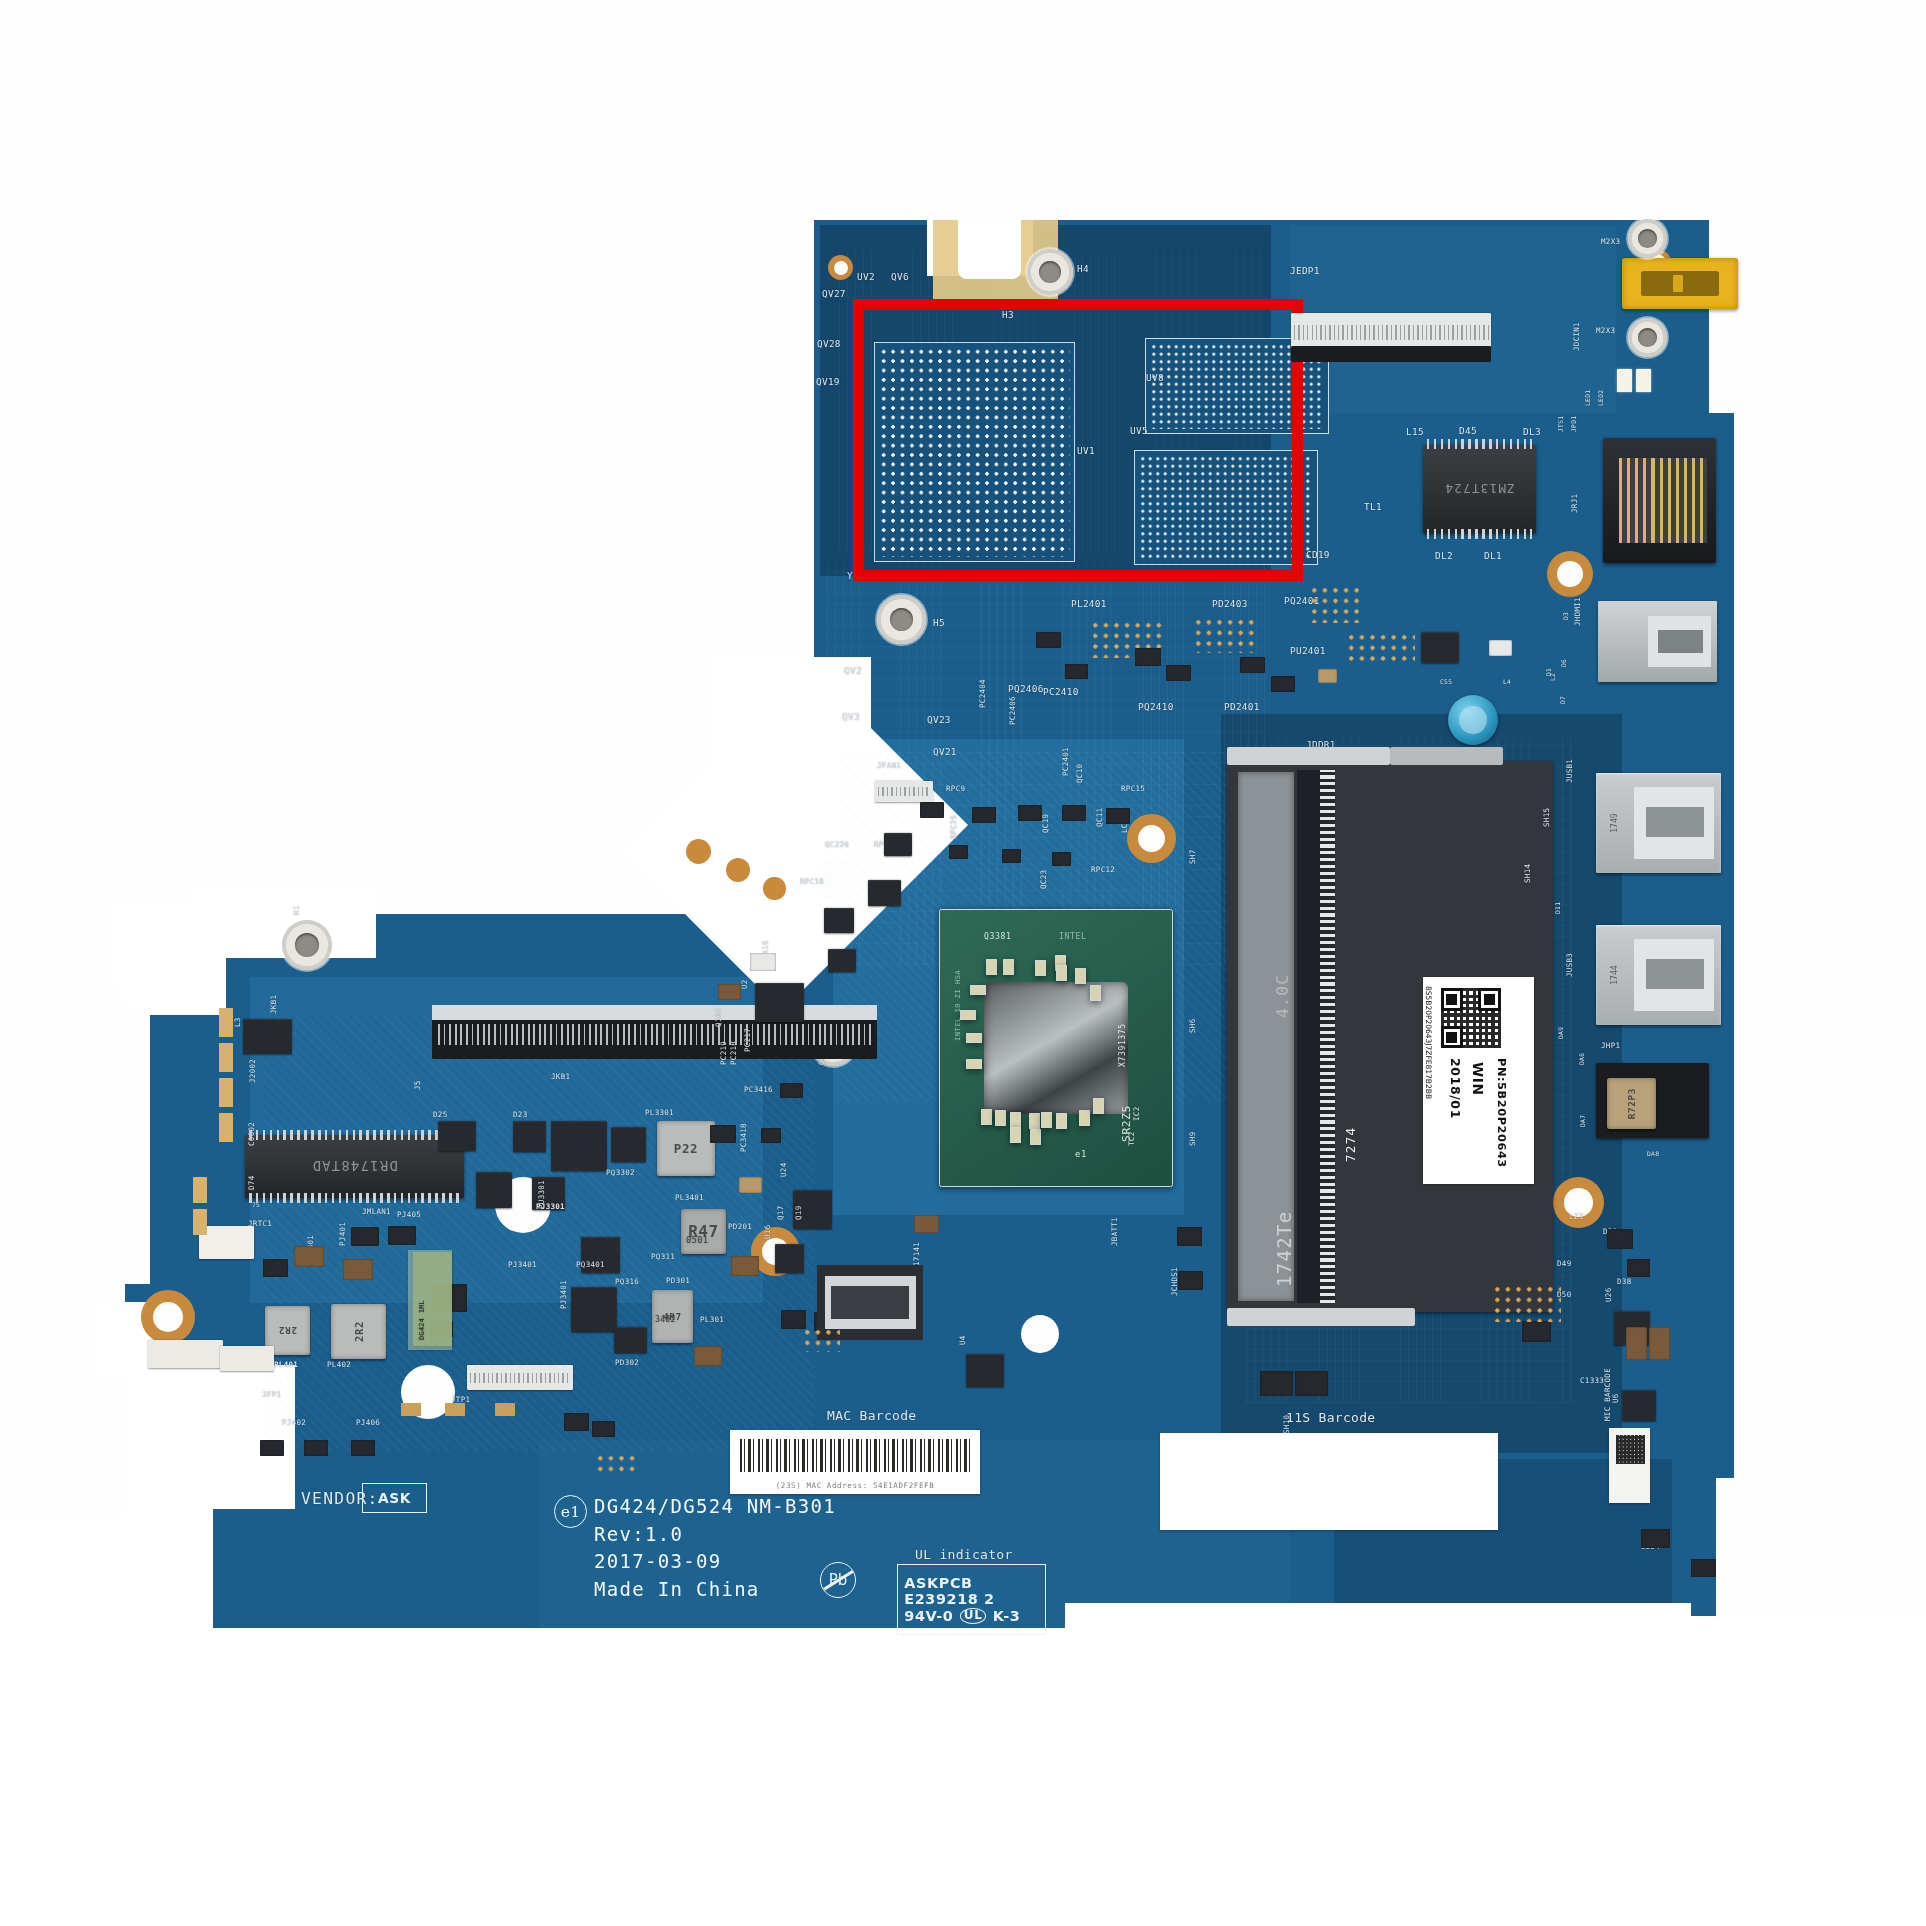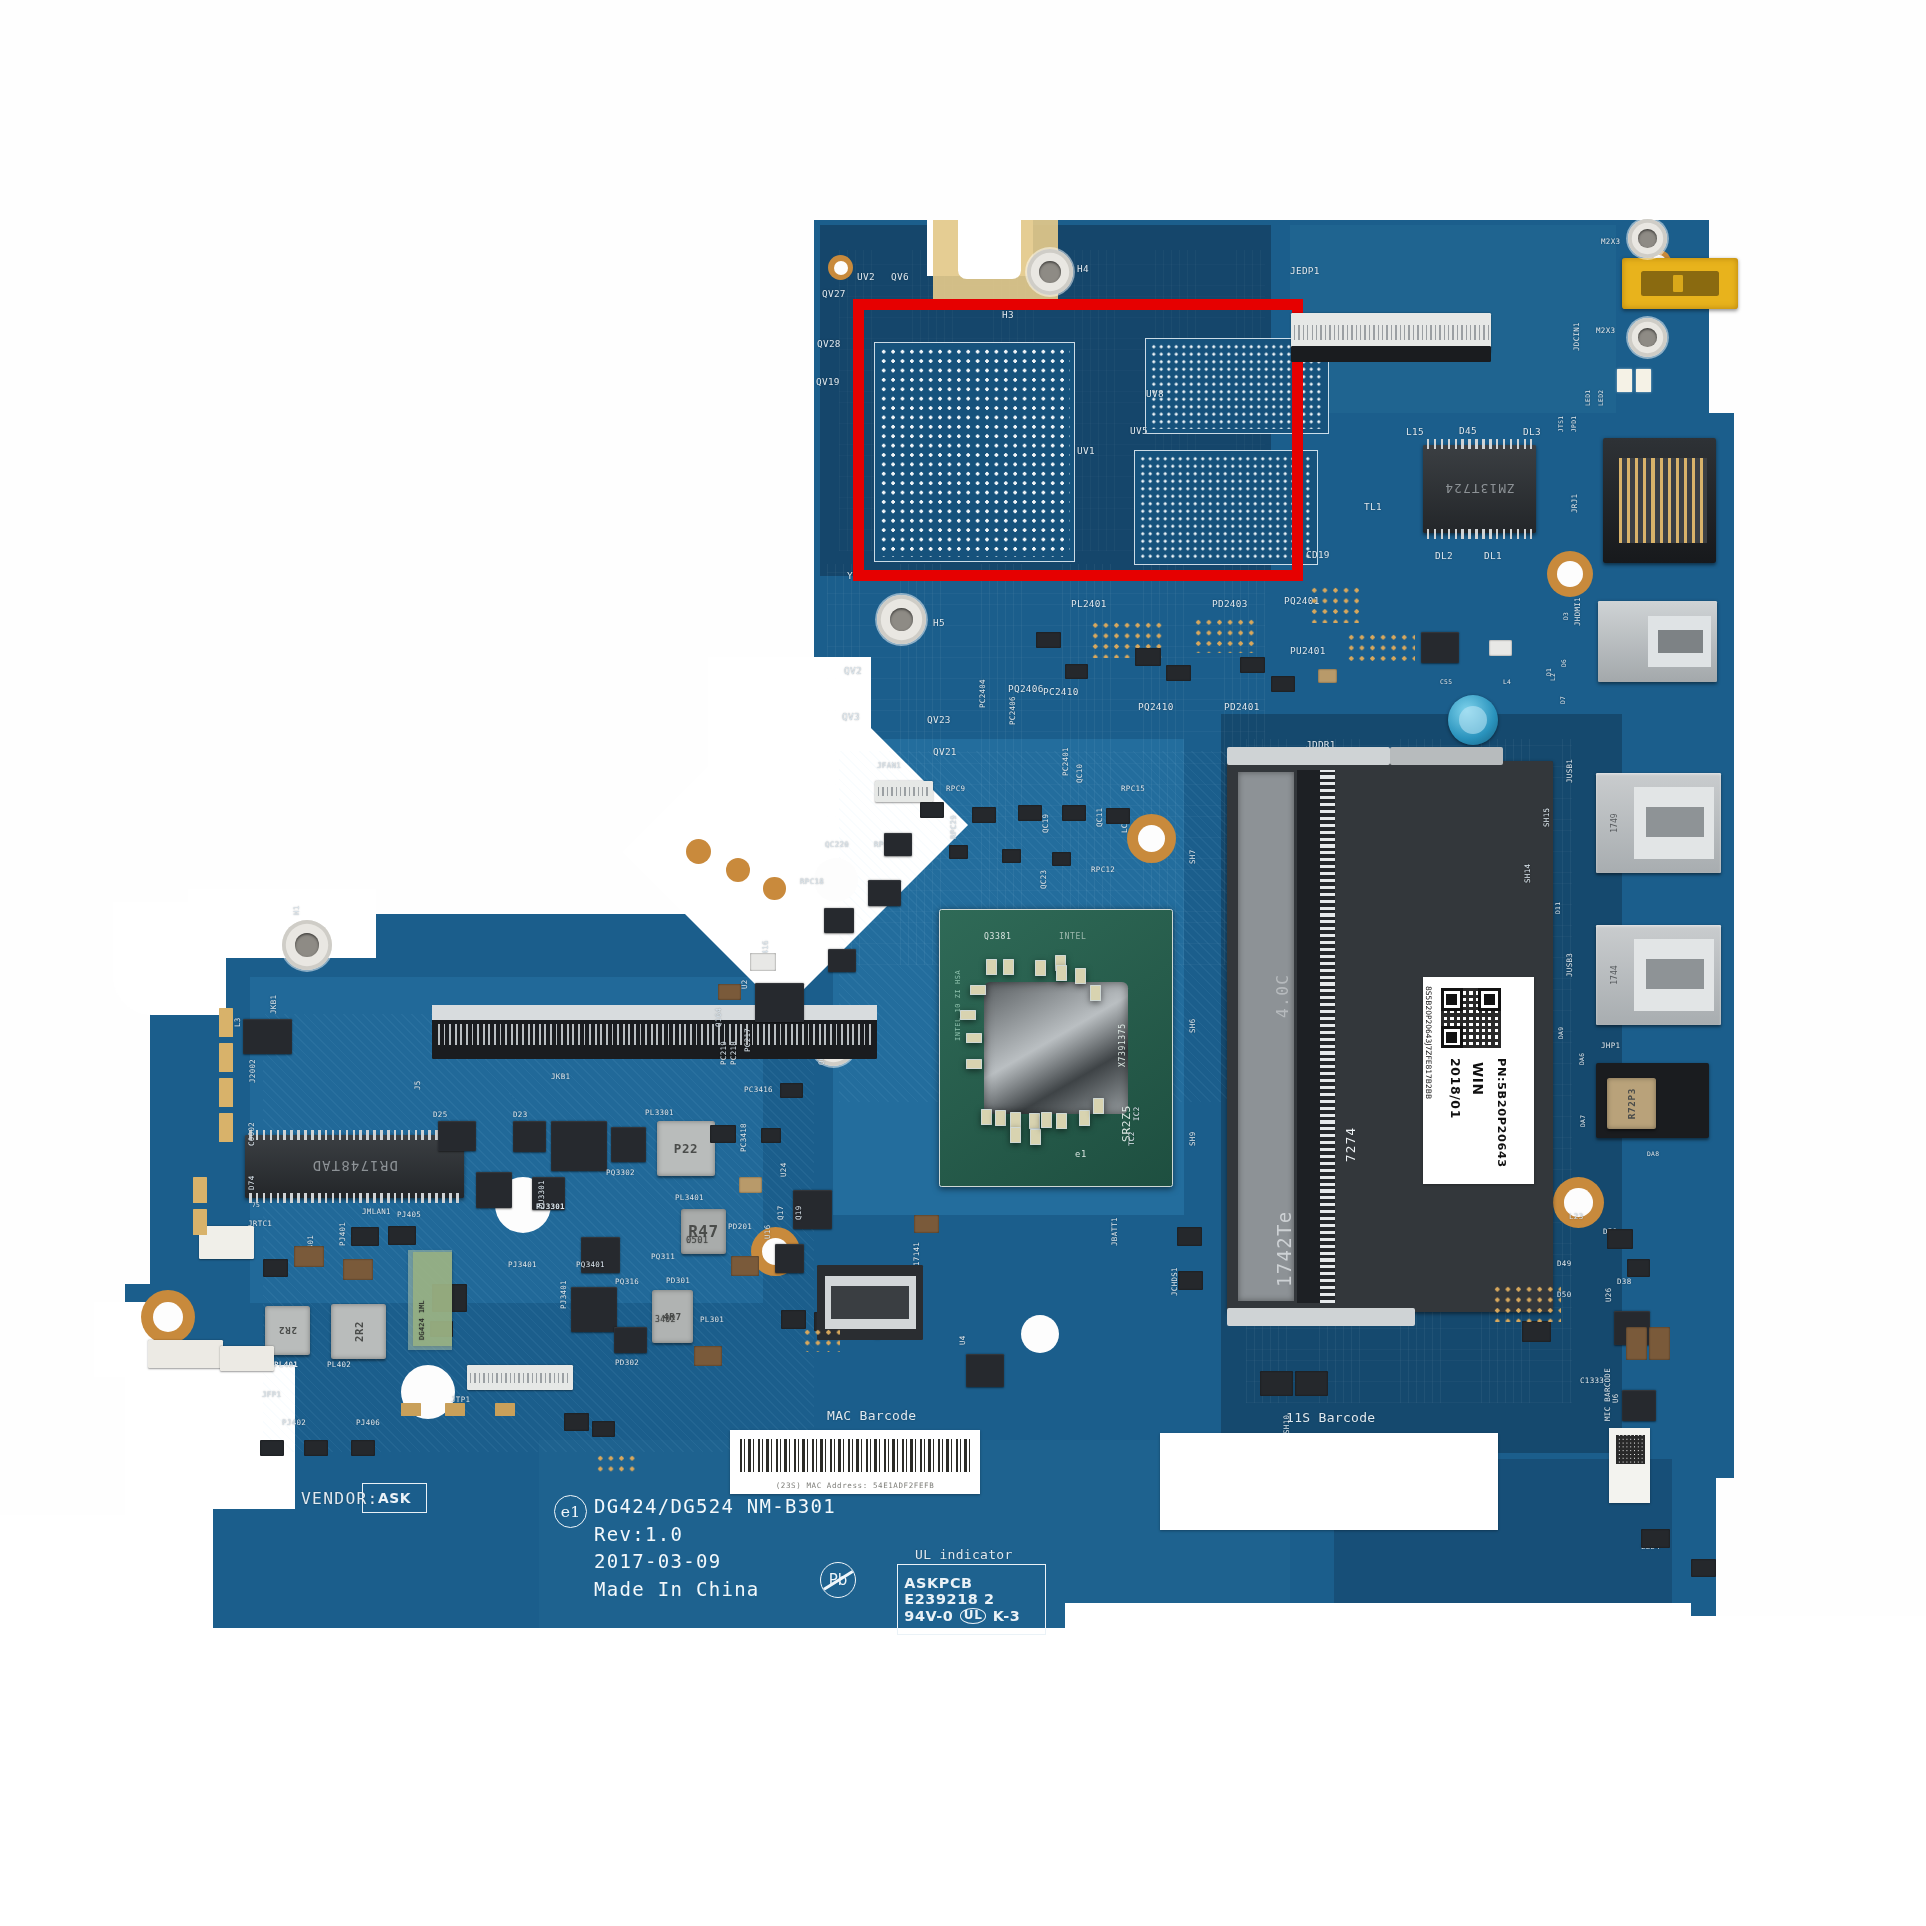--- a/index.html
+++ b/index.html
@@ -311,21 +311,21 @@
     </div>
     <div class="bga" style="left:1146px;top:339px;width:182px;height:94px;">
       <div class="dots fine"></div>
     </div>
     <div class="bga" style="left:1135px;top:451px;width:182px;height:113px;">
       <div class="dots fine"></div>
     </div>
 
     <div class="sil" style="left:1077px;top:445px;">UV1</div>
     <div class="sil" style="left:1130px;top:425px;">UV5</div>
-    <div class="sil" style="left:1121px;top:388px;padding-left:25px;">UV8</div>
+    <div class="sil" style="left:1121px;top:372px;padding-left:25px;">UV8</div>
     <div class="sil" style="left:857px;top:271px;">UV2</div>
     <div class="sil" style="left:891px;top:271px;">QV6</div>
     <div class="sil" style="left:822px;top:288px;">QV27</div>
     <div class="sil" style="left:817px;top:338px;">QV28</div>
     <div class="sil" style="left:816px;top:376px;">QV19</div>
     <div class="sil" style="left:1077px;top:263px;">H4</div>
     <div class="sil" style="left:1002px;top:309px;">H3</div>
     <div class="sil" style="left:1290px;top:265px;">JEDP1</div>
     <div class="sil" style="left:847px;top:570px;">YV1</div>
     <div class="sil" style="left:933px;top:617px;">H5</div>

